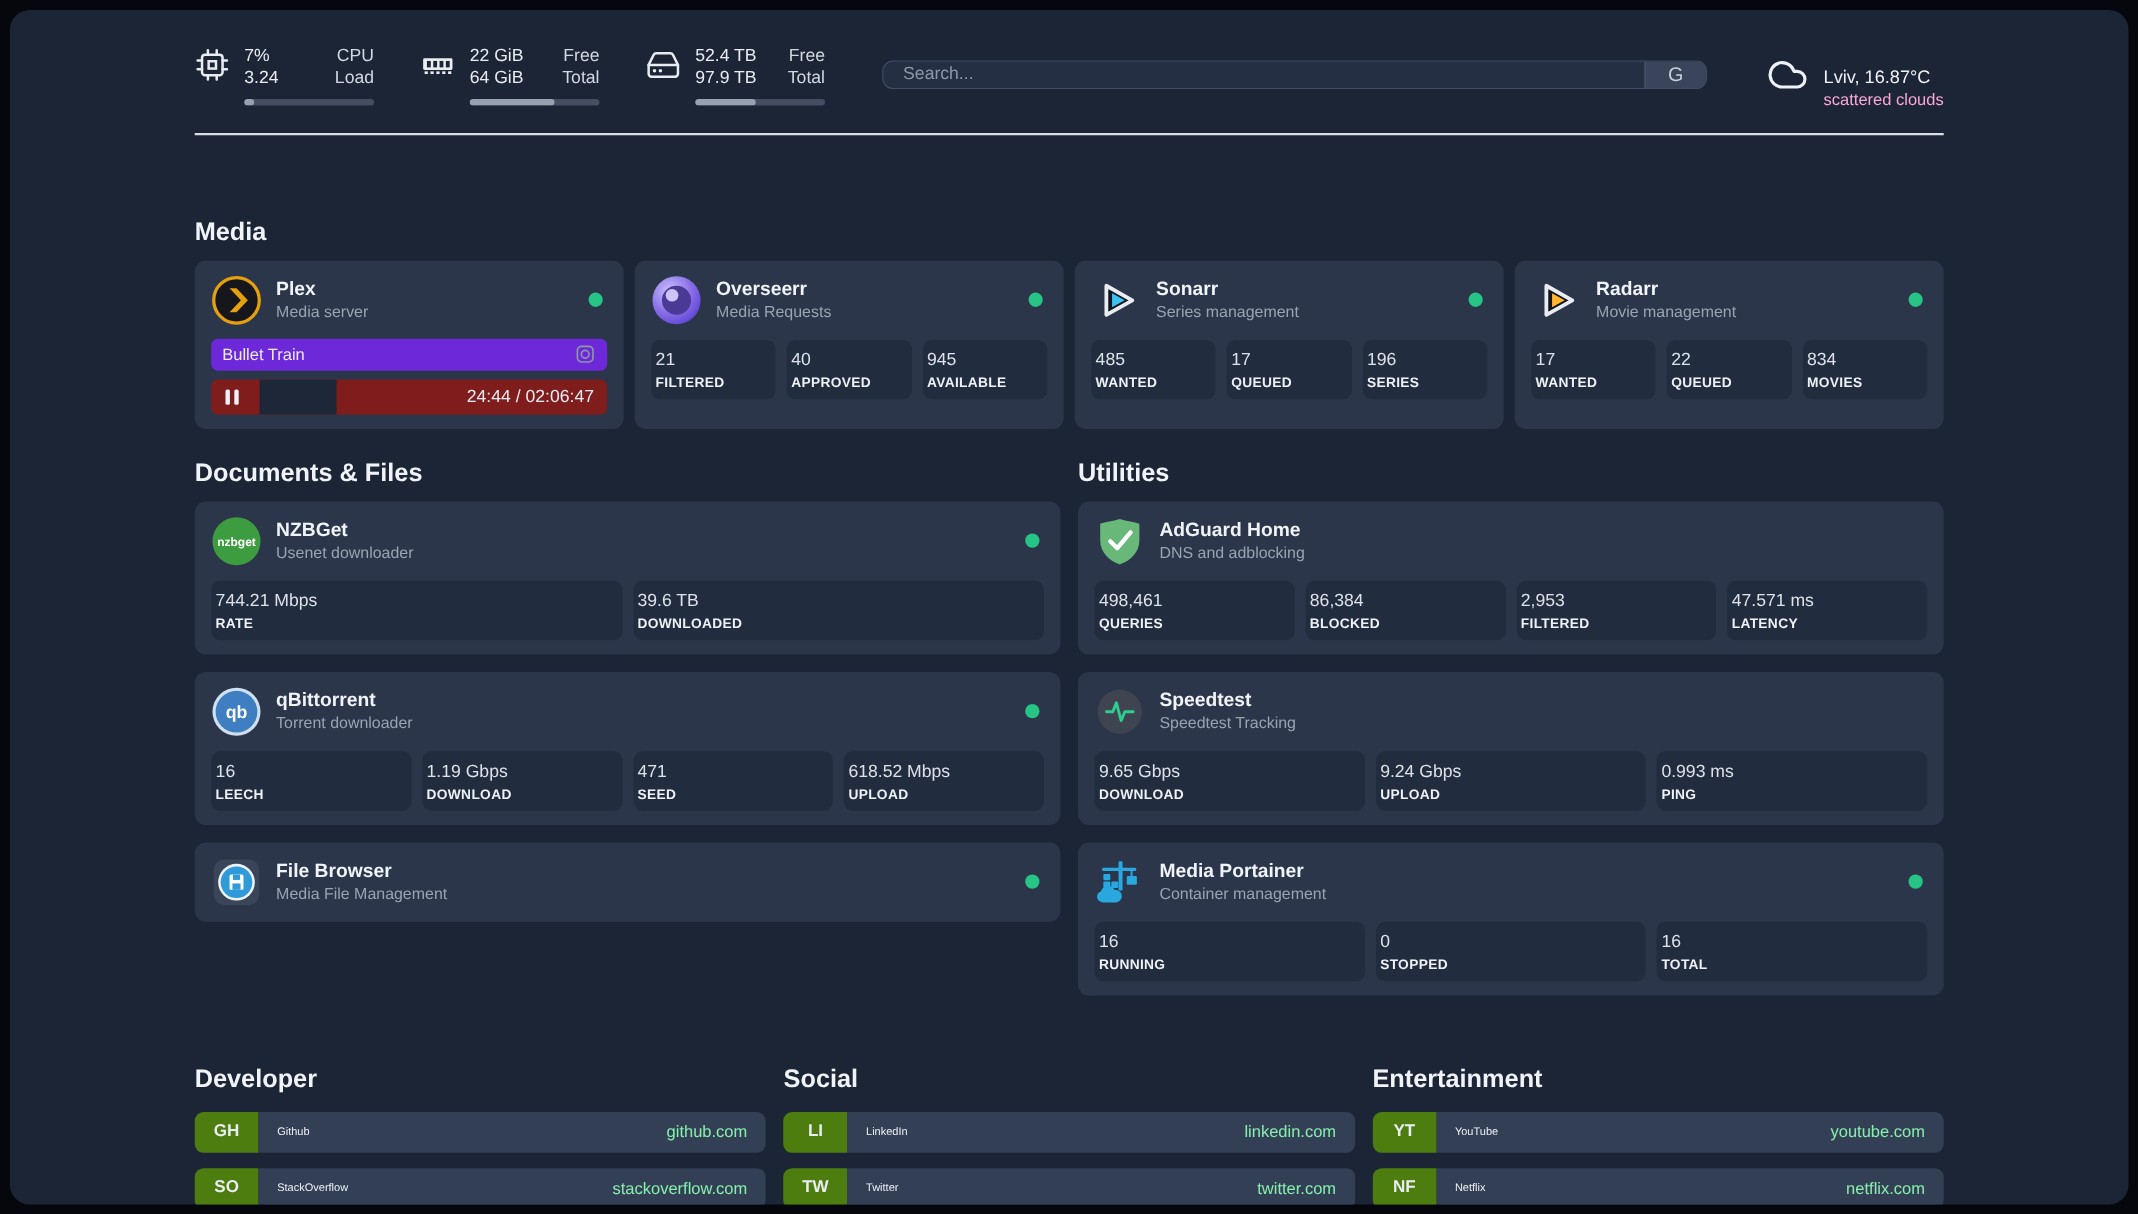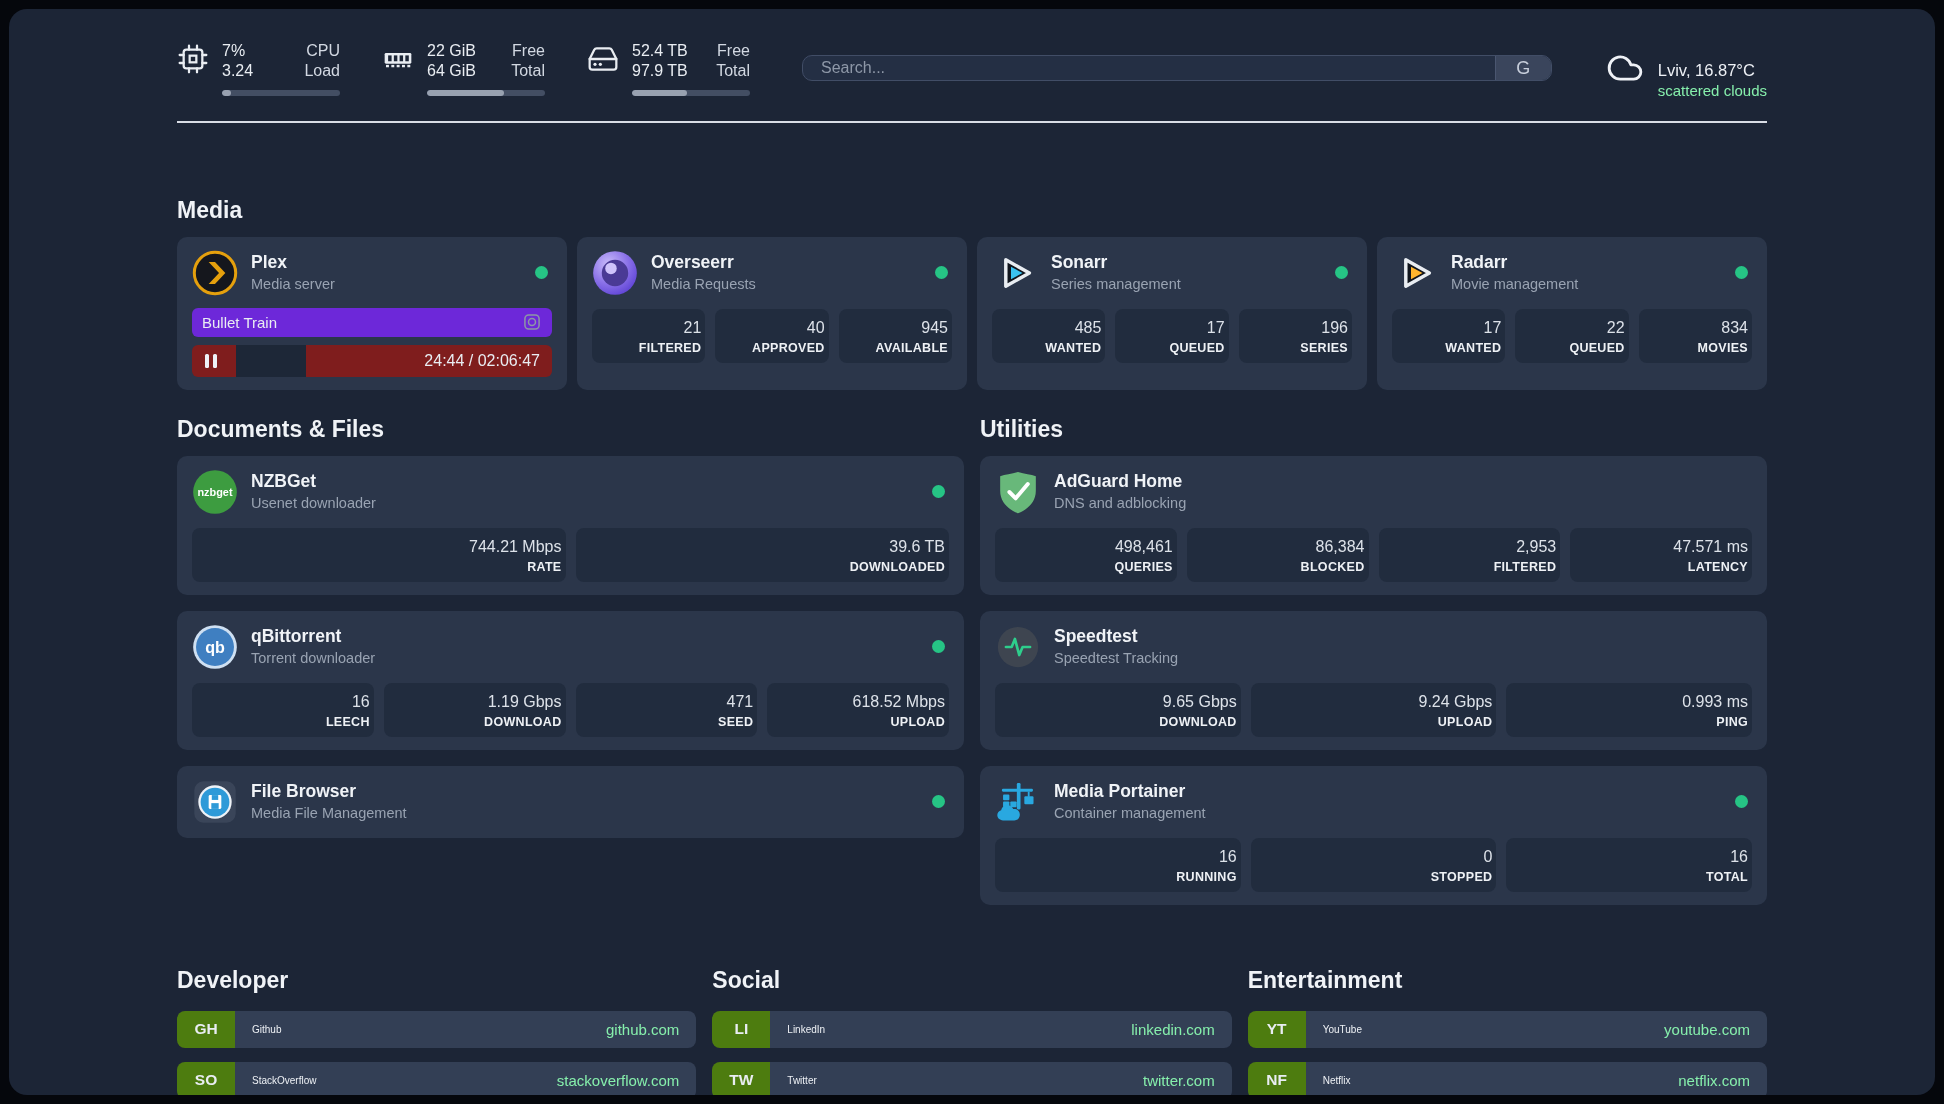--- a/index.html
+++ b/index.html
@@ -22,40 +22,40 @@
   .hbar-fill{height:100%;background:#98a1b0;border-radius:3px;}
 
   .searchwrap{flex:1;margin:0 54px 0 52px;display:flex;height:26px;border:1.5px solid #414d66;border-radius:10px;background:#242f44;overflow:hidden;align-items:stretch;}
   .search{flex:1;background:transparent;border:none;outline:none;padding:0 18px;color:#dfe4ea;font-size:16px;}
   .search::placeholder{color:#8e98a8;}
   .gbtn{width:56px;background:#3a455c;border-left:1px solid #4a5670;color:#c7cedb;display:flex;align-items:center;justify-content:center;font-size:18px;cursor:pointer;}
 
   .weather{display:flex;align-items:center;gap:14px;}
   .weather svg{width:38px;height:38px;display:block;}
   .wtop{font-size:16.5px;color:#eef1f6;line-height:1.3;margin-top:24px;}
-  .wbot{font-size:15px;color:#86efac;line-height:1.3;}
+  .wbot{font-size:15px;color:#f9a8d4;line-height:1.3;}
 
   .divider{margin-top:20px;border-top:2px solid rgba(233,237,244,.92);}
 
   
   .sec-title{font-size:23px;font-weight:600;color:#f0f3f7;}
   .media-sec{margin-top:74px;}
   .media-grid{display:grid;grid-template-columns:repeat(4,1fr);gap:10px;margin-top:13px;}
 
   .card{background:#2b364a;border-radius:10px;padding:13px 15px;}
   .head{display:flex;align-items:center;gap:13px;}
   .aicon{width:46px;height:46px;flex:none;}
   .aicon svg{width:46px;height:46px;display:block;}
   .ainfo{display:flex;flex-direction:column;}
   .aname{font-size:17.5px;font-weight:600;color:#f0f3f7;line-height:1.2;}
   .asub{font-size:14.5px;color:#99a3b2;margin-top:3px;line-height:1.2;}
   .dot{margin-left:auto;margin-right:4px;width:13px;height:13px;border-radius:50%;background:#26c485;flex:none;}
 
   .tiles{display:flex;gap:10px;margin-top:13px;}
-  .tile{flex:1;background:#212c3e;border-radius:8px;text-align:right;padding:9px 4px 8px;}
+  .tile{flex:1;background:#212c3e;border-radius:8px;text-align:left;padding:9px 4px 8px;}
   .tval{font-size:16px;color:#dde2e9;line-height:1.25;}
   .tlab{font-size:12.5px;font-weight:700;color:#eef1f5;margin-top:3px;letter-spacing:.3px;}
 
   
   .np-title{margin-top:12px;background:#6d28d9;border-radius:6px;height:29px;display:flex;align-items:center;justify-content:space-between;padding:0 10px;font-size:15px;color:#e9edf2;}
   .np-title svg{width:20px;height:20px;display:block;}
   .np-player{margin-top:8px;position:relative;background:#7f1d1d;border-radius:6px;height:32px;display:flex;align-items:center;overflow:hidden;}
   .np-fill{position:absolute;left:44px;top:0;bottom:0;background:#1d2737;}
   .np-pause{position:relative;margin-left:13px;display:flex;gap:4px;}
   .np-pause span{width:4px;height:14px;border-radius:1.5px;background:#eef1f6;display:block;}

